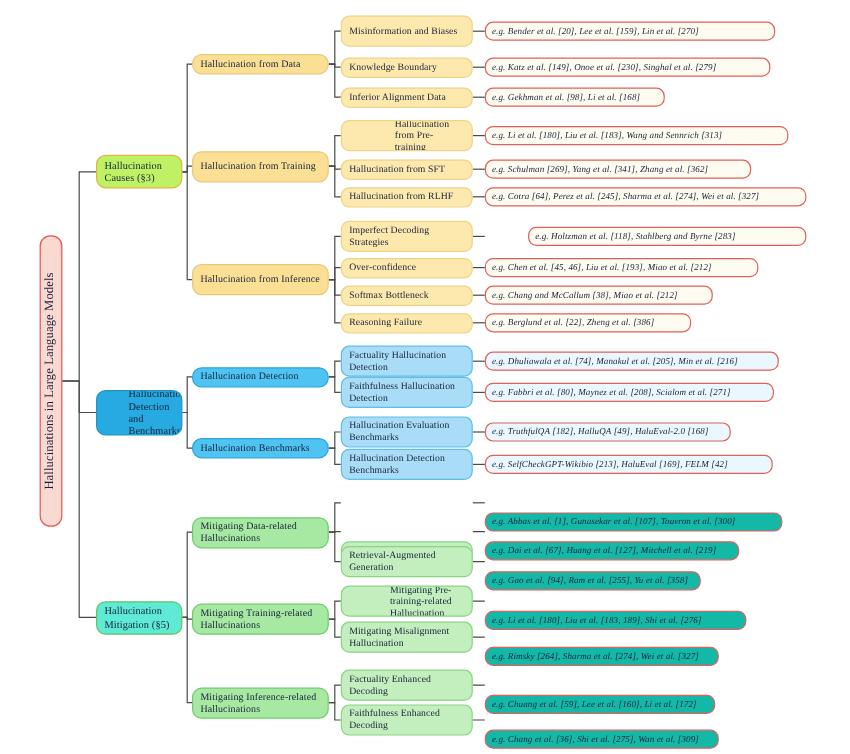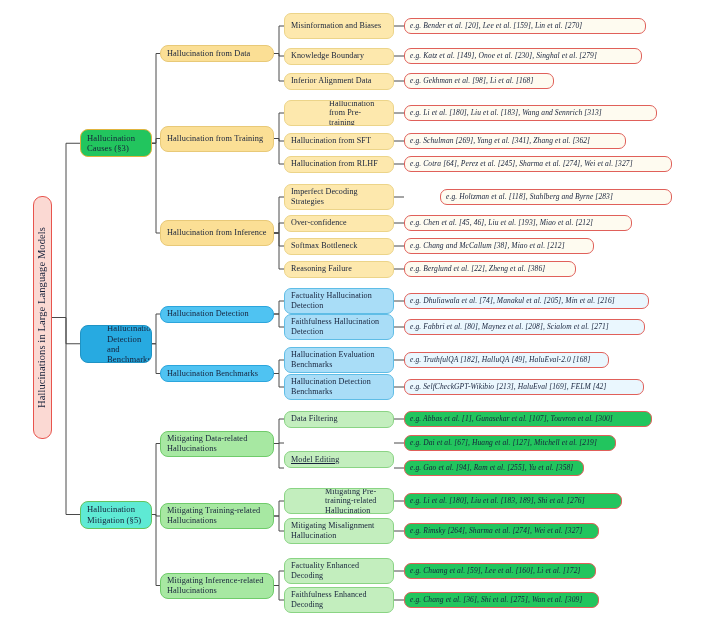--- a/index.html
+++ b/index.html
@@ -57,21 +57,21 @@
   }
 
   
   .lvl1 {
     left: 80px;
     width: 72px;
     border-radius: 8px;
     font-size: 8.6px;
     padding: 4px 6px;
   }
-  .lvl1.y { background: #22c55e; border-color: #e0b43f; }
+  .lvl1.y { background: #bef264; border-color: #e0b43f; }
   .lvl1.b { background: #27aae1; border-color: #1f93c4; }
   .lvl1.g { background: #5eead4; border-color: #63c45e; }
 
   
   .lvl2 {
     left: 160px;
     width: 114px;
     border-radius: 8px;
     font-size: 8.3px;
     padding: 4px 6px;
@@ -96,21 +96,21 @@
   .leaf {
     left: 404px;
     border-radius: 7px;
     border: 1.1px solid #e0605a;
     font-size: 7.5px;
     padding: 3px 5px;
     white-space: nowrap;
   }
   .leaf.y { background: #fefbf0; }
   .leaf.b { background: #eaf7fe; }
-  .leaf.g { background: #22c55e; }
+  .leaf.g { background: #14b8a6; margin-top: 16px; }
   .leaf span { font-style: italic; }
 </style>
 </head>
 <body>
 
 <div id="canvas">
   <svg id="links">
       <path d="M52,317.5 H66 V143.25 H80" stroke="#4a4a4a" stroke-width="1" fill="none"></path>
       <path d="M152,143.25 H156 V53.5 H160" stroke="#4a4a4a" stroke-width="1" fill="none"></path>
       <path d="M274,53.5 H279 V26 H284" stroke="#4a4a4a" stroke-width="1" fill="none"></path>
@@ -269,32 +269,32 @@
     </div>
     <div class="node lvl2 b" style="top: 365px; height: 17px;">
       <span>Hallucination Benchmarks</span>
     </div>
     <div class="node lvl1 b" style="top: 324.75px; height: 38px; padding-left: 26px;">
       <span>Hallucination Detection and Benchmarks(§4)</span>
     </div>
     <div class="node leaf g" style="top: 411px; width: 248px; height: 16px;">
       <span>e.g. Abbas et al. [1], Gunasekar et al. [107], Touvron et al. [300]</span>
     </div>
-    <div class="node lvl3 g" style="top: 410.5px; height: 17px;">
-      <span>Data Filtering</span>
-    </div>
     <div class="node leaf g" style="top: 435px; width: 212px; height: 16px;">
       <span>e.g. Dai et al. [67], Huang et al. [127], Mitchell et al. [219]</span>
     </div>
     <div class="node lvl3 g" style="top: 451px; height: 17px; text-decoration: underline;">
       <span>Model Editing</span>
     </div>
     <div class="node leaf g" style="top: 460px; width: 180px; height: 16px;">
       <span>e.g. Gao et al. [94], Ram et al. [255], Yu et al. [358]</span>
     </div>
+    <div class="node lvl3 g" style="top: 455px; height: 26px;">
+      <span>Retrieval-Augmented Generation</span>
+    </div>
     <div class="node lvl2 g" style="top: 430.5px; height: 26px;">
       <span>Mitigating Data-related Hallucinations</span>
     </div>
     <div class="node leaf g" style="top: 493px; width: 218px; height: 16px;">
       <span>e.g. Li et al. [180], Liu et al. [183, 189], Shi et al. [276]</span>
     </div>
     <div class="node lvl3 g" style="top: 488px; height: 26px; padding-left: 40px;">
       <span>Mitigating Pre-training-related Hallucination</span>
     </div>
     <div class="node leaf g" style="top: 523px; width: 195px; height: 16px;">

